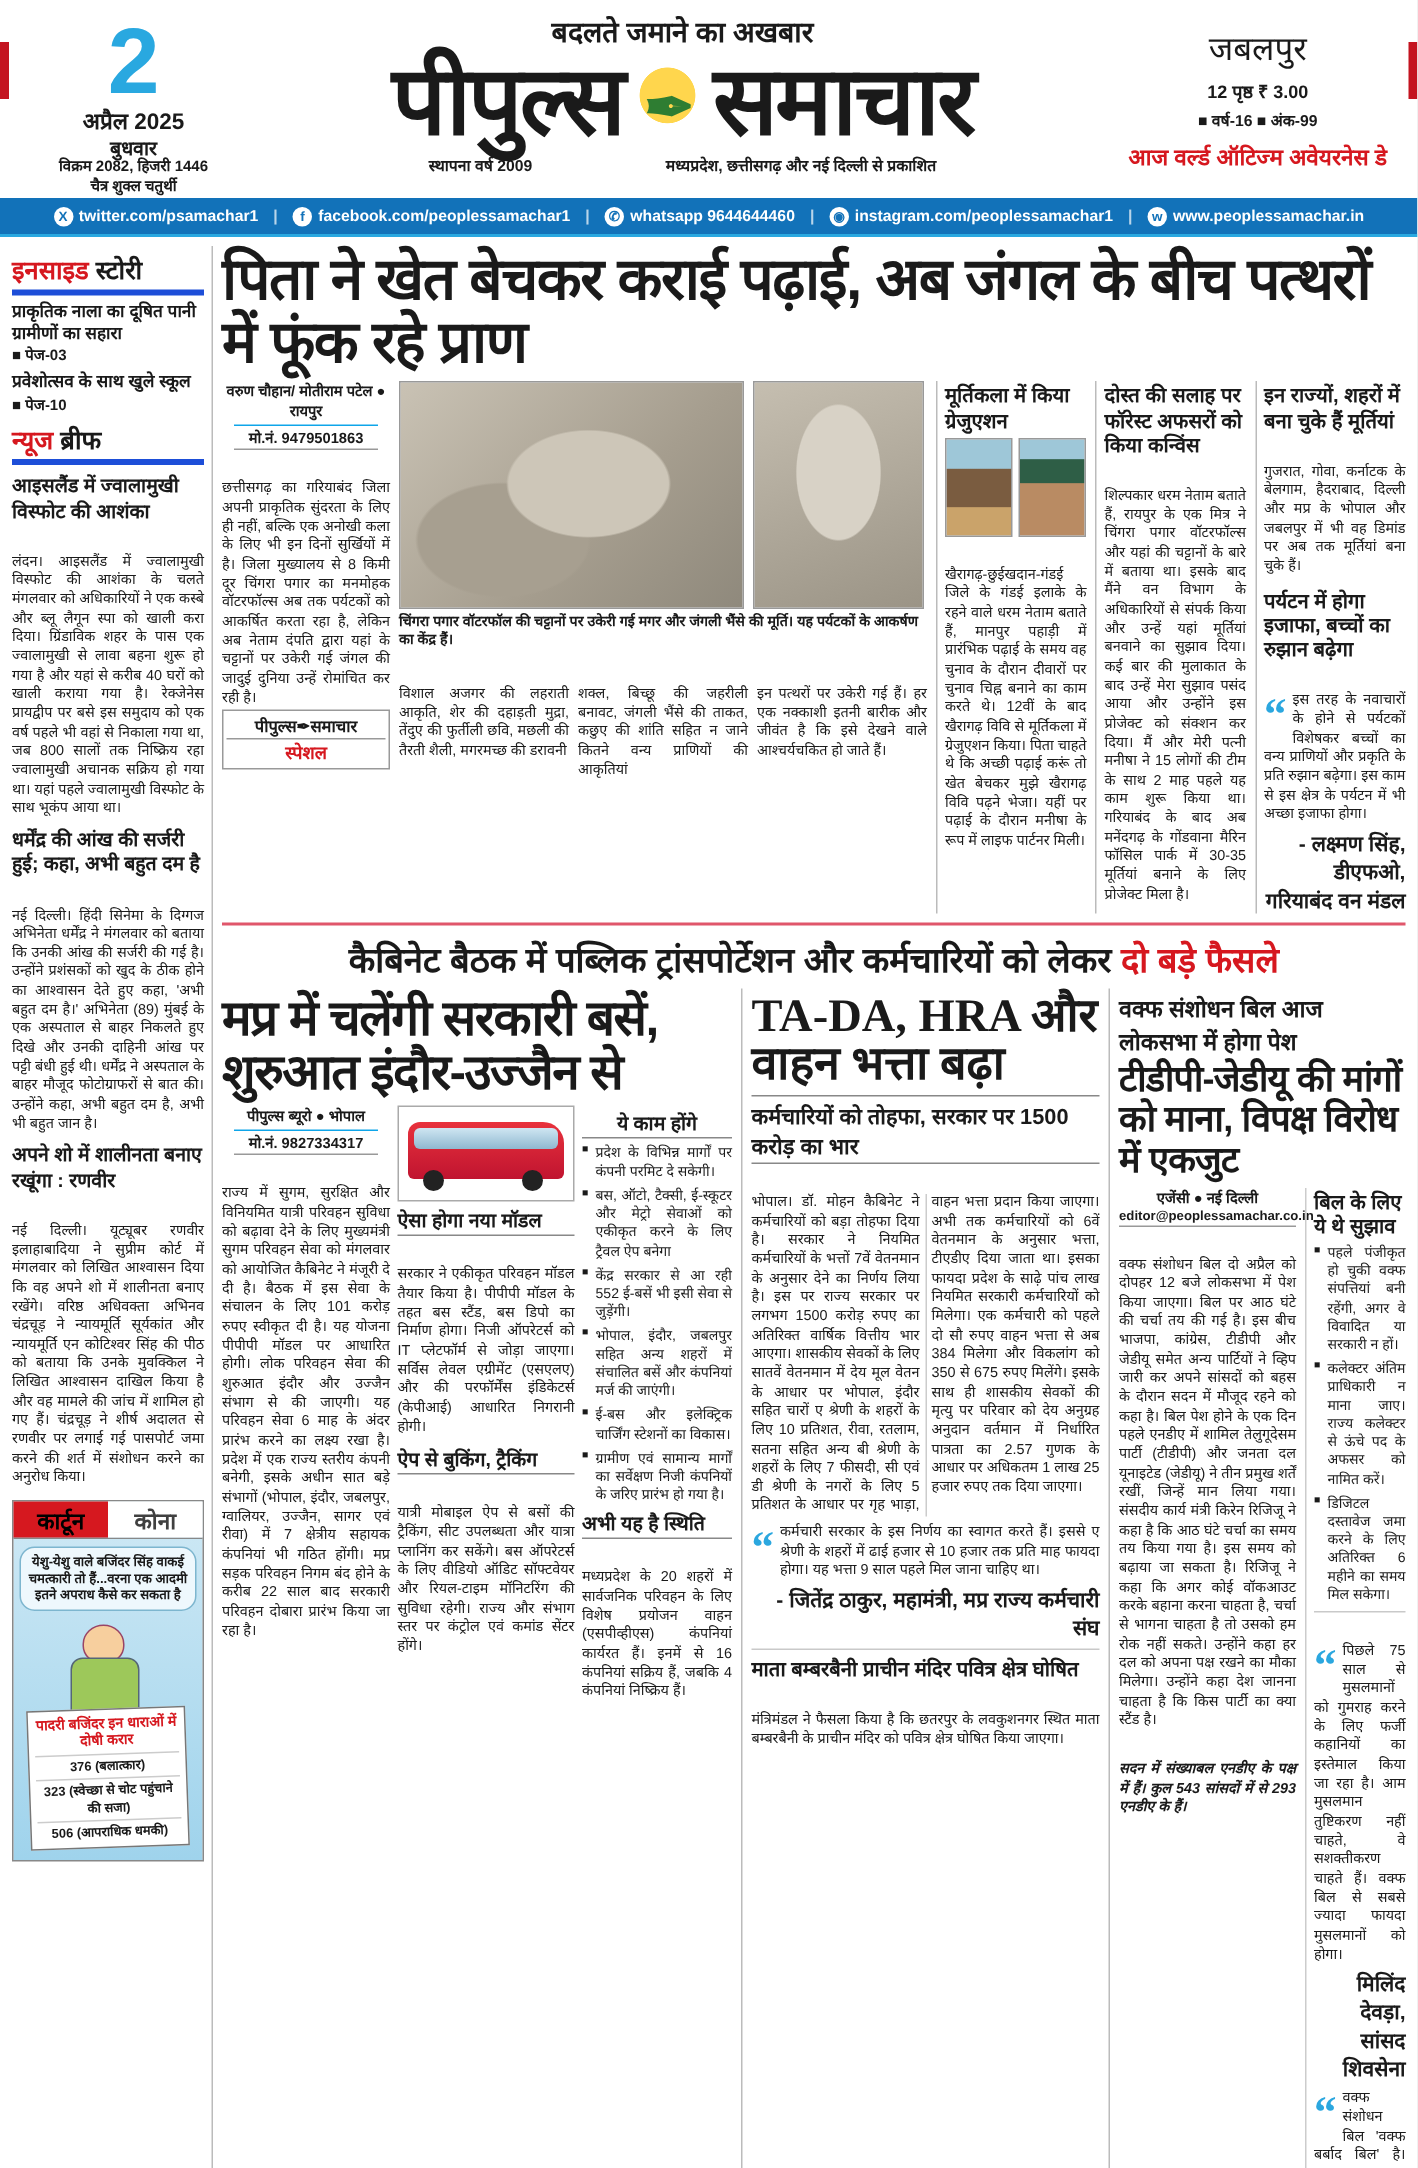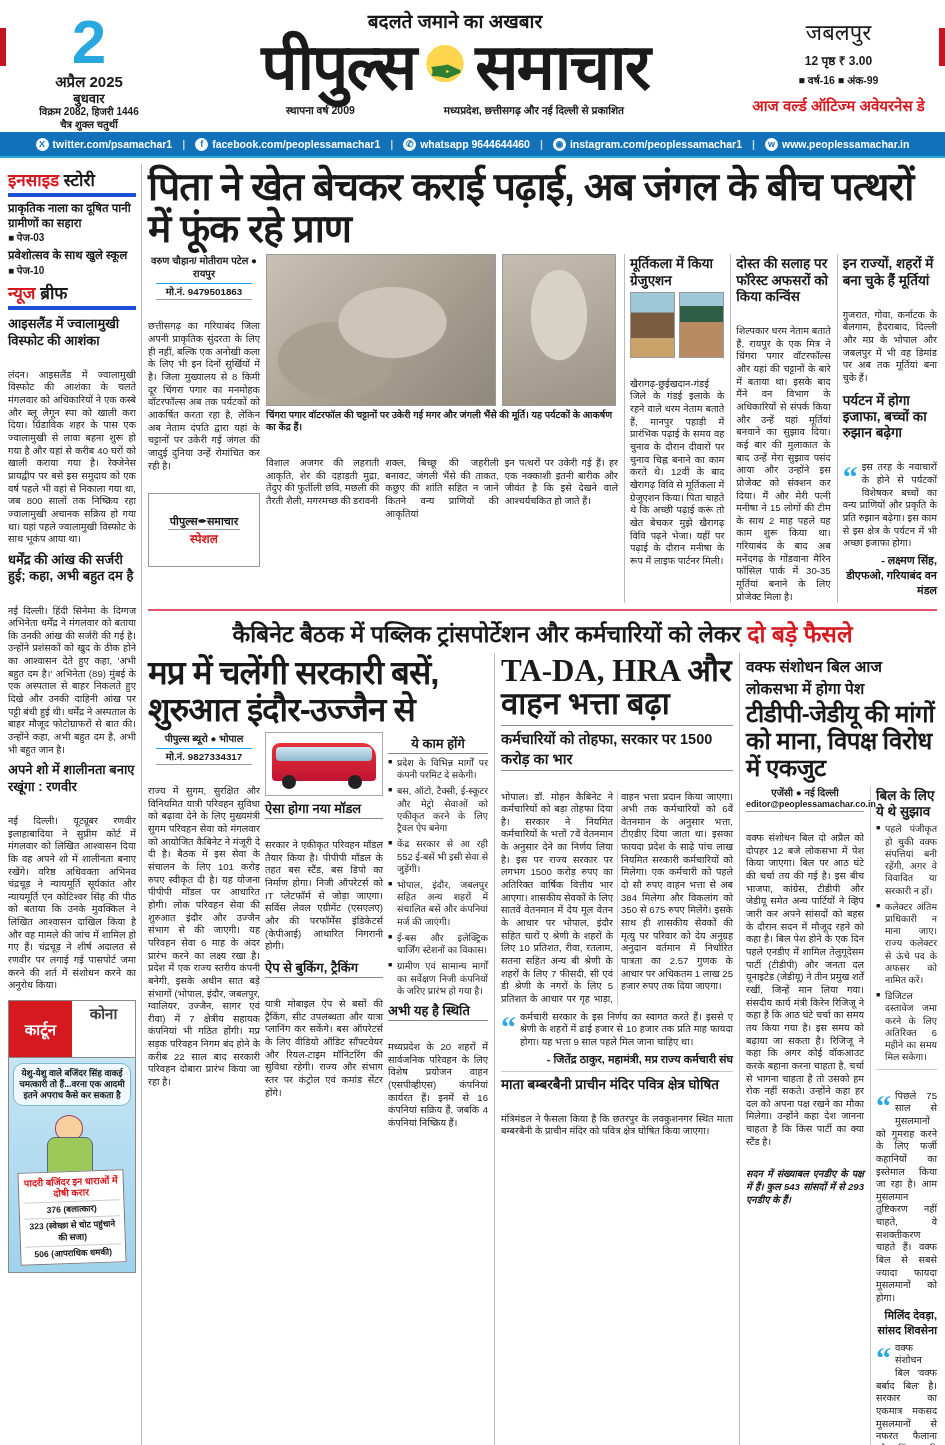--- a/index.html
+++ b/index.html
@@ -42,51 +42,51 @@
   .rule-red{border:none;border-top:2px solid #e0566b;margin:6px 0;}
   .rule-lt{border:none;border-top:1px solid #c9c9c9;margin:5px 0;}
 
   .body-txt{font-size:9.6px;line-height:1.32;text-align:justify;margin-top:20px;}
   .byline{font-size:9.8px;font-weight:800;text-align:center;}
   .phone{font-size:9.8px;font-weight:700;text-align:center;border-top:1px solid #0ea5e9;border-bottom:1px solid #999;
          padding:1px 0;margin:3px 8px 5px 8px;}
   .colhead{font-size:13.5px;font-weight:800;line-height:1.2;margin:2px 0 3px 0;}
   .caption{font-size:9.5px;font-weight:700;line-height:1.25;}
   .qmark{float:left;font-size:30px;line-height:.9;color:#2ba7df;font-weight:800;margin:2px 4px 0 0;font-family:"Liberation Serif",serif;}
-  .attr{font-size:11px;font-weight:800;text-align:right;margin-top:2px;}
+  .attr{font-size:14px;font-weight:800;text-align:right;margin-top:2px;}
 
   
   .sb-head{font-size:17px;font-weight:800;border-bottom:4px solid #1d4ed8;padding-bottom:2px;margin:4px 0 4px 0;}
   .red{color:#d6181f;}
   .sb-item{font-size:11.5px;font-weight:800;line-height:1.25;margin:4px 0;}
   .sb-page{display:block;font-size:10px;margin-top:2px;}
   .sb-brief-title{font-size:13px;font-weight:800;line-height:1.25;margin:6px 0 3px 0;}
   .cartoon{border:1px solid #888;margin-top:8px;background:linear-gradient(#cfe9f5,#9fd3ec);}
   .cartoon-head{display:flex;font-size:15px;font-weight:800;text-align:center;border-bottom:1px solid #888;}
-  .cartoon-head .ch1{flex:1;background:#d6181f;color:#ffffff;padding:18px 0;}
+  .cartoon-head .ch1{flex:1;background:#d6181f;color:#000000;padding:2px 0;}
   .cartoon-head .ch2{flex:1;background:#fff;color:#404040;padding:2px 0;}
   .bubble{margin:5px 4px;background:#eef8fd;border:1px solid #7db6cf;border-radius:10px;
           font-size:8.8px;font-weight:700;padding:4px;line-height:1.25;text-align:center;}
   .toon-man{position:relative;height:60px;}
   .toon-head{position:absolute;left:46px;top:4px;width:26px;height:24px;background:#f7cf9e;border:1px solid #946;border-radius:50% 50% 45% 45%;}
   .toon-body{position:absolute;left:38px;top:26px;width:44px;height:34px;background:#9dc85a;border:1px solid #567;border-radius:8px 8px 0 0;}
   .toon-paper{margin:0 10px 8px 10px;background:#fff;border:1px solid #777;transform:rotate(-2deg);
               padding:4px;text-align:center;}
   .toon-paper .tp-title{color:#d6181f;font-size:9.5px;font-weight:800;line-height:1.2;}
   .toon-charge{font-size:8.6px;font-weight:700;border-top:1px solid #ccc;margin-top:2px;padding-top:1px;}
 
   
   .lead-hl{font-size:39px;font-weight:800;line-height:1.08;margin:2px 0 4px 0;letter-spacing:-1px;}
   .lead-sub{font-size:18.5px;font-weight:700;margin:0 0 6px 0;}
   .hl-y{color:#d6181f;background:#ffe400;padding:0 3px;font-weight:800;}
   .lead-cols{display:flex;gap:6px;}
   .lead-colA{width:112px;flex:none;}
   .lead-mid{width:352px;flex:none;}
   .lead-colB,.lead-colC,.lead-colD{flex:1;border-left:1px solid #bbb;padding-left:5px;min-width:0;}
-  .special{border:1px solid #999;text-align:center;font-weight:800;margin:21px 0;padding:19px;}
+  .special{border:1px solid #999;text-align:center;font-weight:800;margin:1px 0;padding:2px;}
   .special .s1{font-size:11px;border-bottom:1px solid #999;padding-bottom:1px;}
   .special .s2{font-size:12px;color:#d6181f;}
   .photo{background:#b9b2a6;position:relative;border:1px solid #999;}
   .ph-carve1{height:150px;width:228px;background:
       radial-gradient(ellipse at 55% 45%,#cdc6b8 0 30%,transparent 31%),
       radial-gradient(ellipse at 30% 70%,#a79f90 0 25%,transparent 26%),
       linear-gradient(135deg,#c9c2b4,#a59d8e 60%,#8f897c);}
   .ph-carve2{height:150px;width:112px;background:
       radial-gradient(ellipse at 50% 40%,#d8d2c6 0 35%,transparent 36%),
       linear-gradient(160deg,#c5beb0,#9b9486);}

